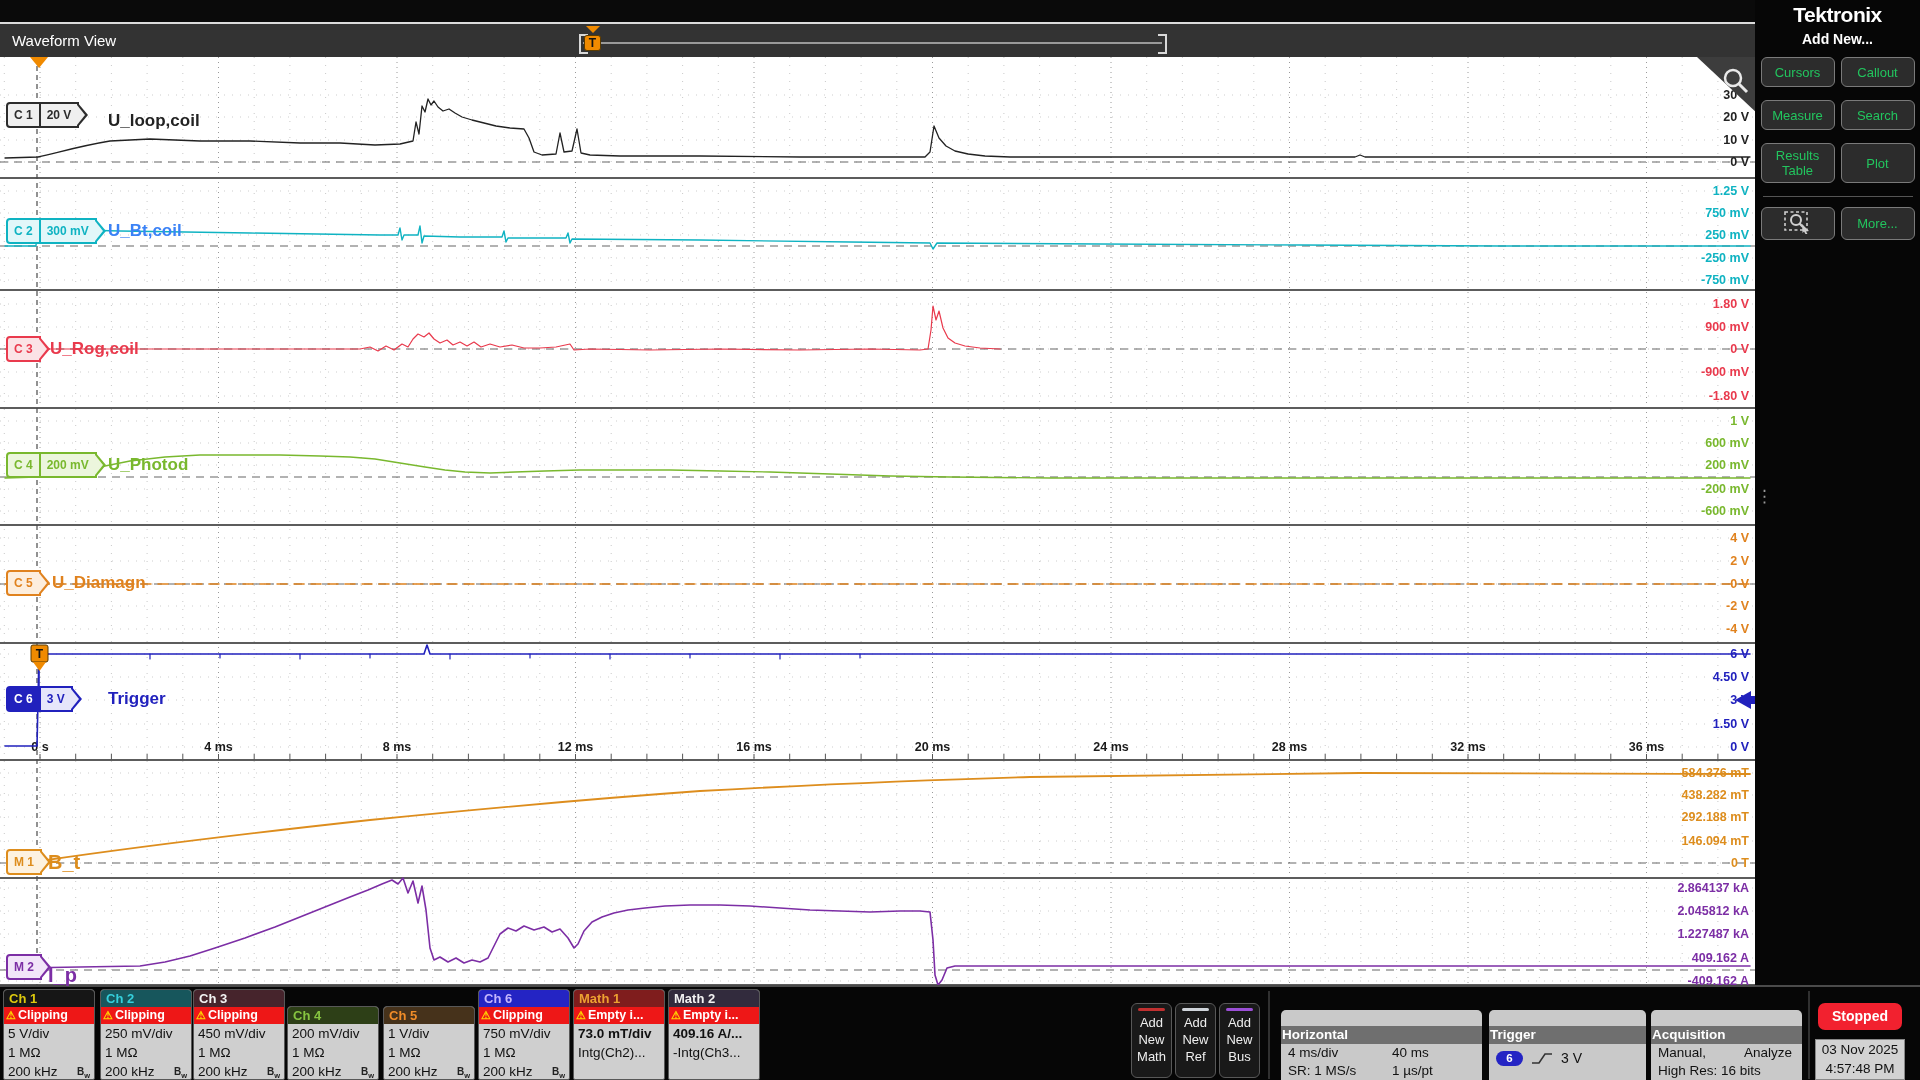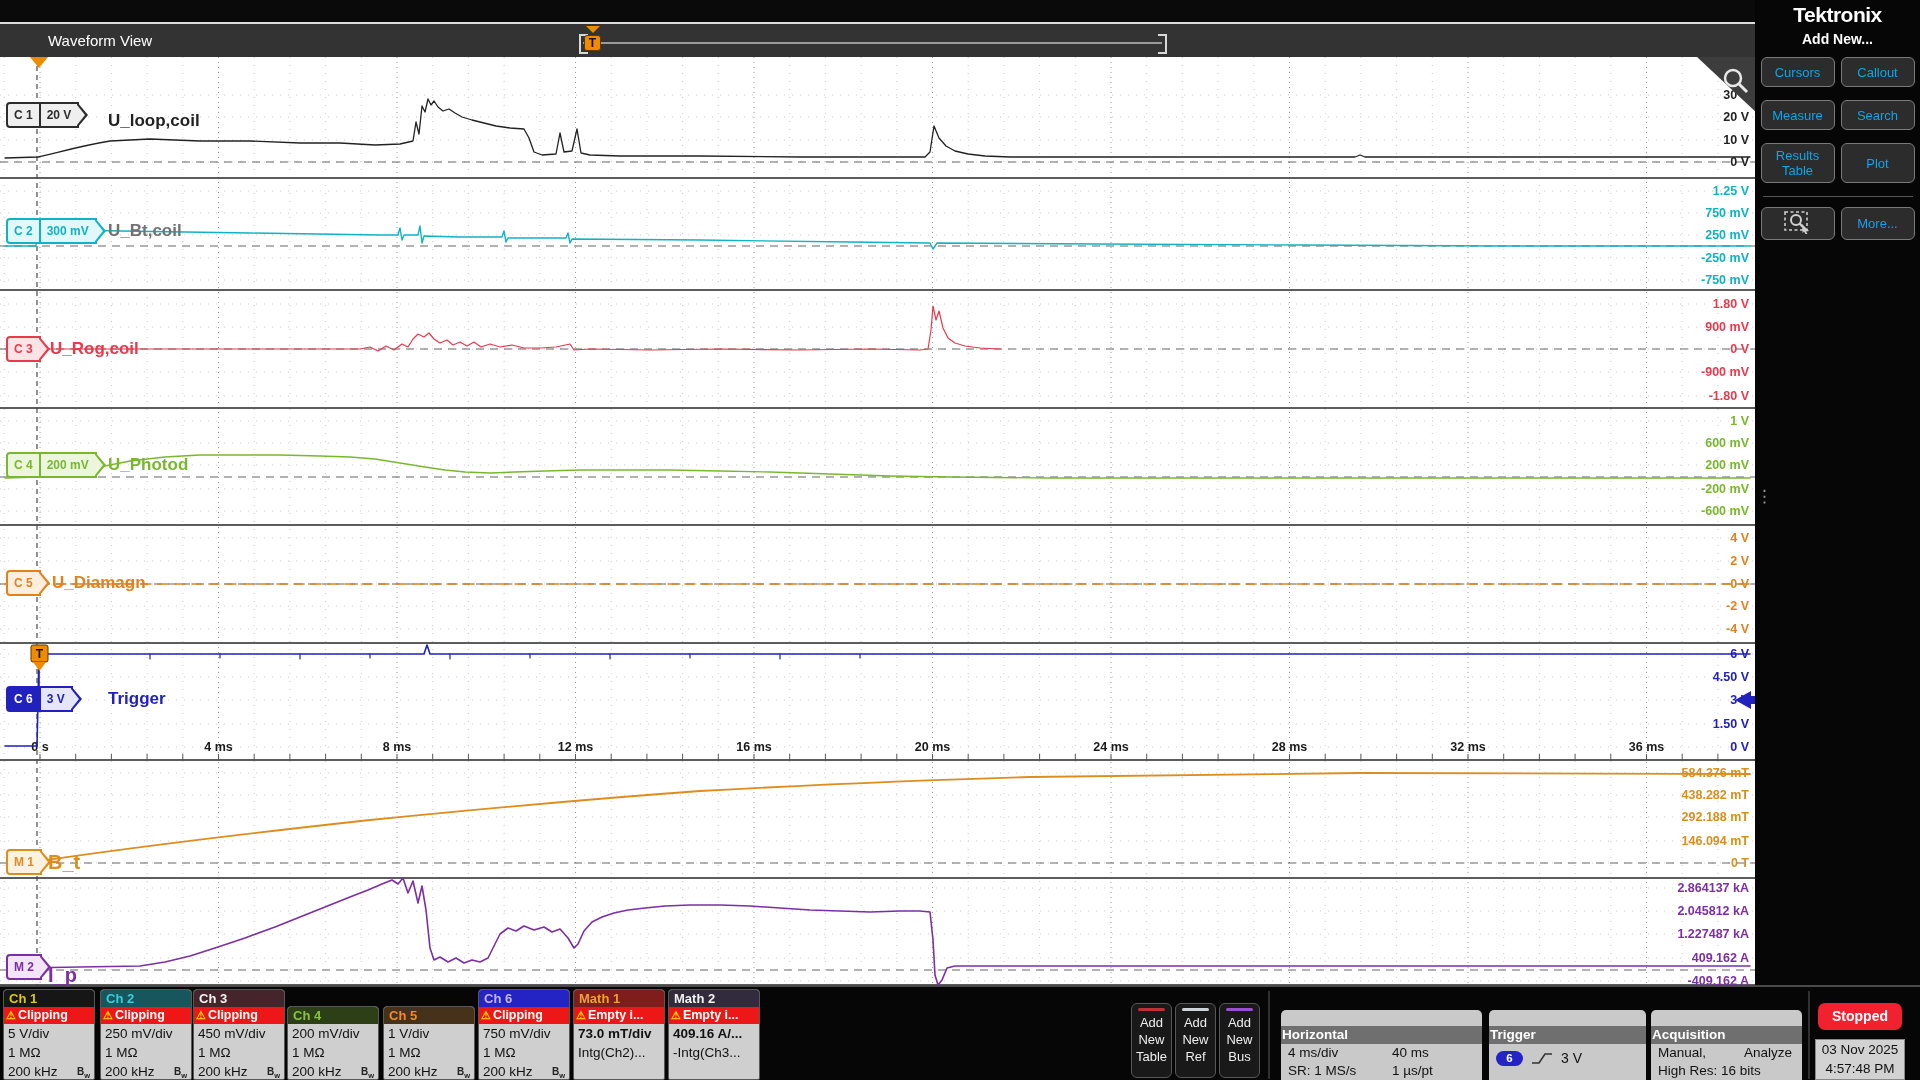--- a/index.html
+++ b/index.html
@@ -7,21 +7,21 @@
   .screen{position:relative;width:1920px;height:1080px;background:#0a0a0a;}
 
   
   .menubar{position:absolute;top:0;left:0;width:1755px;height:22px;background:#262626;
     display:flex;align-items:center;gap:44px;padding-left:26px;box-sizing:border-box;}
   .menubar .mi{color:#fff;font-size:13.5px;cursor:default;}
 
   
   .tabbar{position:absolute;top:22px;left:0;width:1755px;height:35px;background:#333;
     border-top:2px solid #dcdcdc;box-sizing:border-box;}
-  .tabtitle{position:absolute;left:12px;top:8px;color:#fff;font-size:15px;margin-left:36px;}
+  .tabtitle{position:absolute;left:12px;top:8px;color:#fff;font-size:15px;}
   .sl-line{position:absolute;left:583px;top:18px;width:579px;height:2px;background:#9a9a9a;}
   .sl-bracket{position:absolute;top:10px;width:7px;height:16px;border:2px solid #d8d8d8;}
   .sl-bracket.left{left:579px;border-right:none;}
   .sl-bracket.right{left:1158px;border-left:none;}
   .sl-tri{position:absolute;left:586px;top:2px;width:0;height:0;
     border-left:7px solid transparent;border-right:7px solid transparent;border-top:7px solid #f08a00;}
   .sl-flag{position:absolute;left:584px;top:11px;width:17px;height:16px;background:#f08a00;
     border:1px solid #5a3a00;border-radius:3px;color:#111;font-size:12px;font-weight:700;
     text-align:center;line-height:15px;box-sizing:border-box;}
 
@@ -40,21 +40,21 @@
   .badge::after{content:'';position:absolute;left:100%;top:1px;border-top:10px solid transparent;
     border-bottom:10px solid transparent;border-left:8px solid var(--bg);z-index:1;}
   .chname{position:absolute;font-weight:700;font-size:17px;line-height:22px;z-index:3;white-space:nowrap;}
   .chname.big{font-size:20px;line-height:26px;}
 
   
   .sidebar{position:absolute;top:0;left:1755px;width:165px;height:985px;background:#060606;}
   .logo{margin-top:3px;text-align:center;color:#fff;font-size:21px;font-weight:800;letter-spacing:-0.5px;}
   .addnew{margin-top:4px;text-align:center;color:#fff;font-size:14px;font-weight:700;}
   .sbgrid{margin:10px auto 0;width:154px;display:grid;grid-template-columns:74px 74px;gap:13px 6px;}
-  .sb-btn{background:#2c2c2c;border:1px solid #7a7a7a;border-radius:6px;color:#0ea5e9;
+  .sb-btn{background:#2c2c2c;border:1px solid #7a7a7a;border-radius:6px;color:#22c55e;
     font-family:"Liberation Sans",sans-serif;font-size:13px;text-align:center;padding:2px 1px;}
   .sb-div{width:150px;margin:13px auto 0;border-top:1px solid #555;}
   .sbrow{width:154px;margin:10px auto 0;display:flex;gap:6px;}
   .sbrow .sb-btn{flex:1;height:33px;}
   .grip{position:absolute;left:1px;top:486px;color:#999;font-size:17px;}
 
   
   .bstrip{position:absolute;top:985px;left:0;width:1920px;height:95px;background:#060606;
     border-top:2px solid #4a4a4a;box-sizing:border-box;}
   .card{position:absolute;width:92px;border:1px solid #585858;border-radius:4px 4px 2px 2px;
@@ -348,21 +348,21 @@
     <div id="badges">
         <div class="badge" style="left: 6px; top: 45px; --bc: #2c2c2c; --bg: #efefef;">
           <span class="seg">C 1</span>
           <span class="seg">20 V</span>
         </div>
         <span class="chname" style="left: 108px; top: 53px; color: rgb(34, 34, 34);">U_loop,coil</span>
         <div class="badge" style="left: 6px; top: 161px; --bc: #0fb3c2; --bg: #e2f7f9;">
           <span class="seg">C 2</span>
           <span class="seg">300 mV</span>
         </div>
-        <span class="chname" style="left: 108px; top: 163px; color: #737373;">U_Bt,coil</span>
+        <span class="chname" style="left: 108px; top: 163px; color: #3b82f6;">U_Bt,coil</span>
         <div class="badge" style="left: 6px; top: 279px; --bc: #e93a4d; --bg: #fbe3e6;">
           <span class="seg">C 3</span>
         </div>
         <span class="chname" style="left: 50px; top: 281px; color: rgb(233, 58, 77);">U_Rog,coil</span>
         <div class="badge" style="left: 6px; top: 395px; --bc: #79b82e; --bg: #ecf6dd;">
           <span class="seg">C 4</span>
           <span class="seg">200 mV</span>
         </div>
         <span class="chname" style="left: 108px; top: 397px; color: rgb(121, 184, 46);">U_Photod</span>
         <div class="badge" style="left: 6px; top: 513px; --bc: #e0821e; --bg: #fdeedd;">
@@ -532,21 +532,21 @@
           <div class="crow">
             <span>-Intg(Ch3...</span>
           </div>
         </div>
       </div>
     <div id="addbtns">
         <div class="addbtn" style="left: 1131px;">
           <div class="accent" style="background: rgb(192, 48, 48);"></div>
           <div class="ln">Add</div>
           <div class="ln">New</div>
-          <div class="ln">Table</div>
+          <div class="ln">Math</div>
         </div>
         <div class="addbtn" style="left: 1175px;">
           <div class="accent" style="background: rgb(207, 212, 218);"></div>
           <div class="ln">Add</div>
           <div class="ln">New</div>
           <div class="ln">Ref</div>
         </div>
         <div class="addbtn" style="left: 1219px;">
           <div class="accent" style="background: rgb(155, 79, 214);"></div>
           <div class="ln">Add</div>

